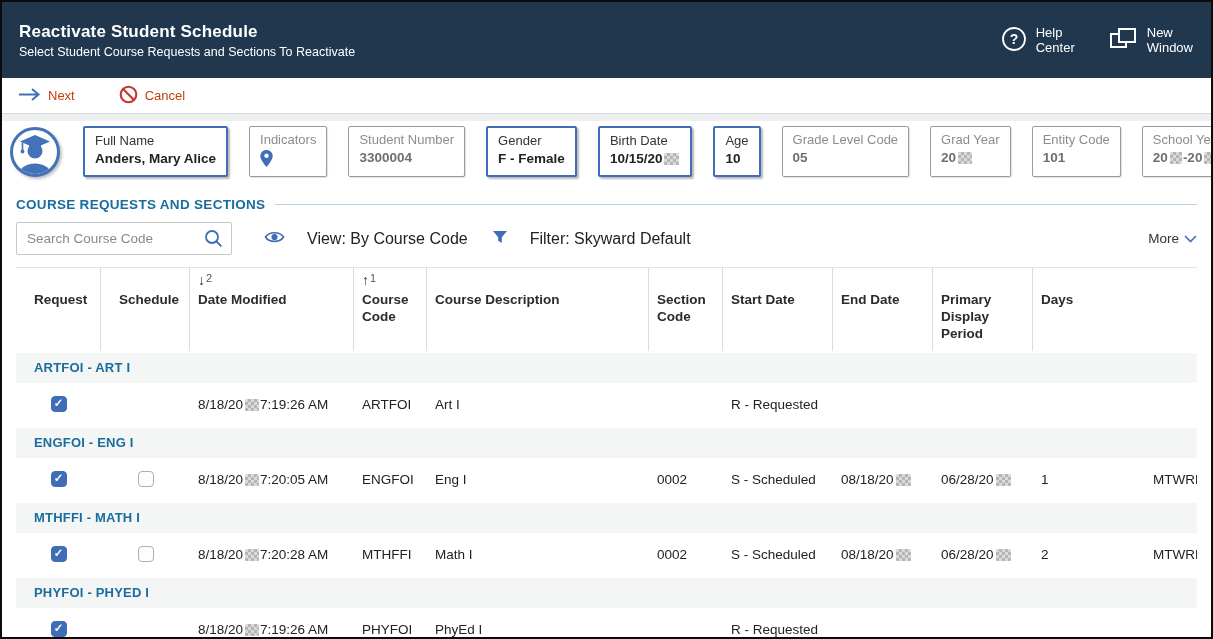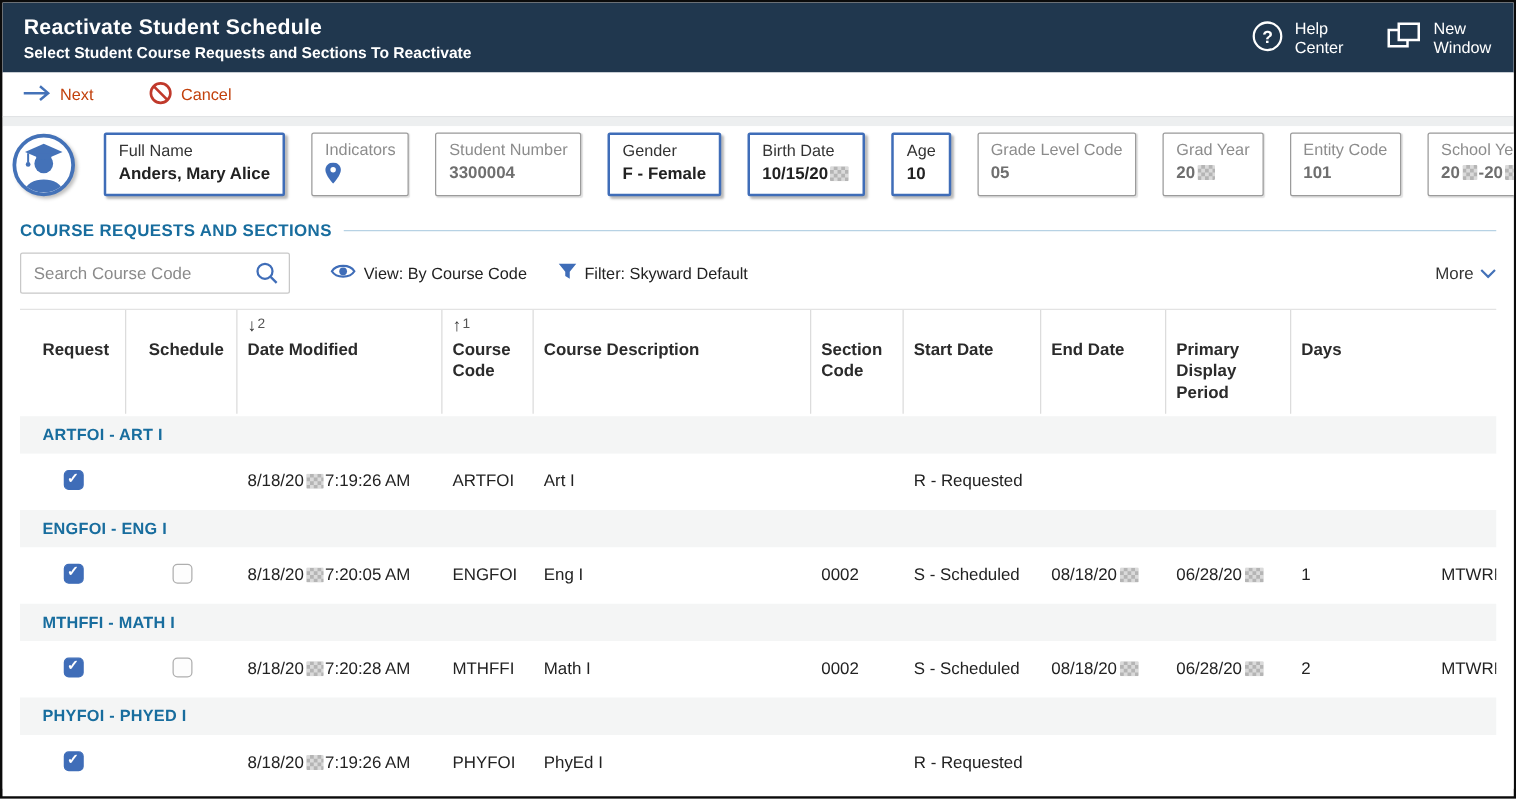--- a/index.html
+++ b/index.html
@@ -5,26 +5,26 @@
   * { box-sizing: border-box; margin: 0; padding: 0; }
   body { font-family: "Liberation Sans", sans-serif; background:#888; }
   .page {
     width: 1213px; height: 639px; background: #fff;
     border: 2px solid #0b0b0b; position: relative; overflow: hidden;
     font-size: 13px; color: #333;
   }
 
   
   .hdr {
-    background: var(--header-bg, #20374e); color:#fff; height: 56px;
+    background: var(--header-bg, #20374e); color:#fff; height: 76px;
     display:flex; justify-content: space-between; align-items: center;
     padding: 0 18px 0 17px;
   }
   .hdr-title { font-size: 17px; font-weight: 700; letter-spacing: .2px; }
-  .hdr-sub   { font-size: 12.5px; margin-top: 3px; font-weight: 700; }
+  .hdr-sub   { font-size: 12.5px; margin-top: 3px; font-weight: 400; }
   .hdr-actions { display:flex; align-items:center; gap: 34px; }
   .hdr-btn { display:flex; align-items:center; gap:9px; cursor:pointer; }
   .hdr-btn-label { font-size: 13px; line-height: 1.18; white-space: pre-line; }
 
   
   .toolbar {
     height: 36px; display:flex; align-items:center; gap: 44px;
     padding: 0 16px; background:#fff; border-bottom: 1px solid #d7dadd;
   }
   .tb-btn { display:flex; align-items:center; gap:7px; cursor:pointer; color:#c2410c; }
@@ -57,21 +57,21 @@
 
   .controls { display:flex; align-items:center; margin-bottom: 12px; }
   .search-wrap { position: relative; width: 216px; }
   .search-input {
     width: 100%; height: 33px; border: 1px solid #c8c8c8; border-radius: 2px;
     padding: 0 34px 0 10px; font-size: 13.5px; color:#333;
     font-family: "Liberation Sans", sans-serif; outline: none;
   }
   .search-input::placeholder { color:#8a8a8a; }
   .search-icon { position:absolute; right: 9px; top: 7px; }
-  .ctrl-link { display:flex; align-items:center; gap:6px; cursor:pointer; color:#222; font-size: 13px; }
+  .ctrl-link { display:flex; align-items:center; gap:22px; cursor:pointer; color:#222; font-size: 16px; }
   .ctrl-view { margin-left: 32px; }
   .ctrl-filter { margin-left: 24px; }
   .more { margin-left:auto; display:flex; align-items:center; gap:5px; cursor:pointer; color:#333; font-size: 13.5px; }
 
   
   .trow {
     display: grid;
     grid-template-columns: 85px 89px 164px 73px 222px 74px 110px 100px 100px 112px 1fr;
   }
   .thead { border-top: 1px solid #e3e3e3; }

